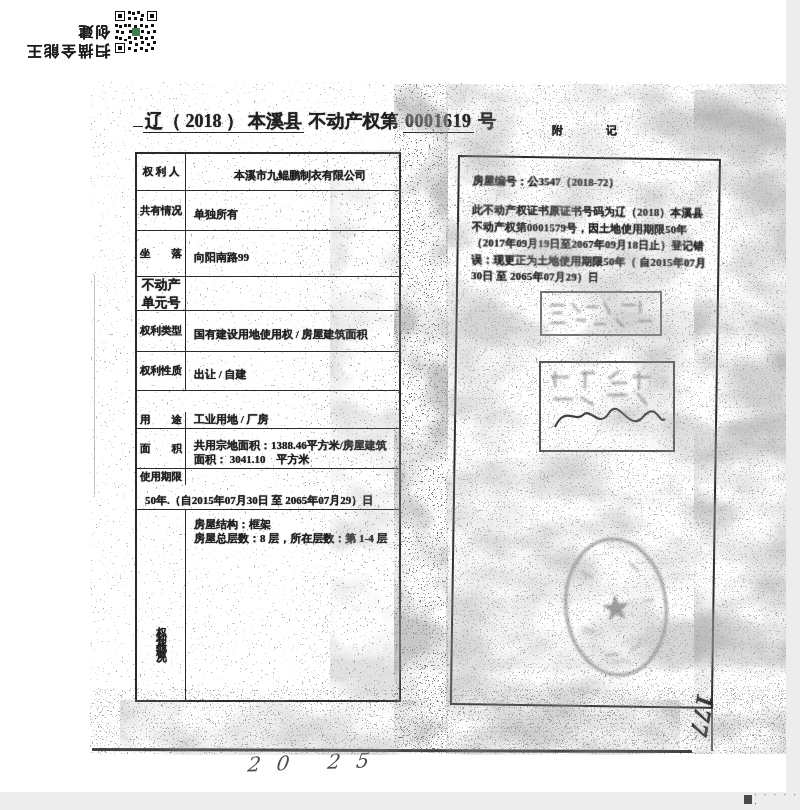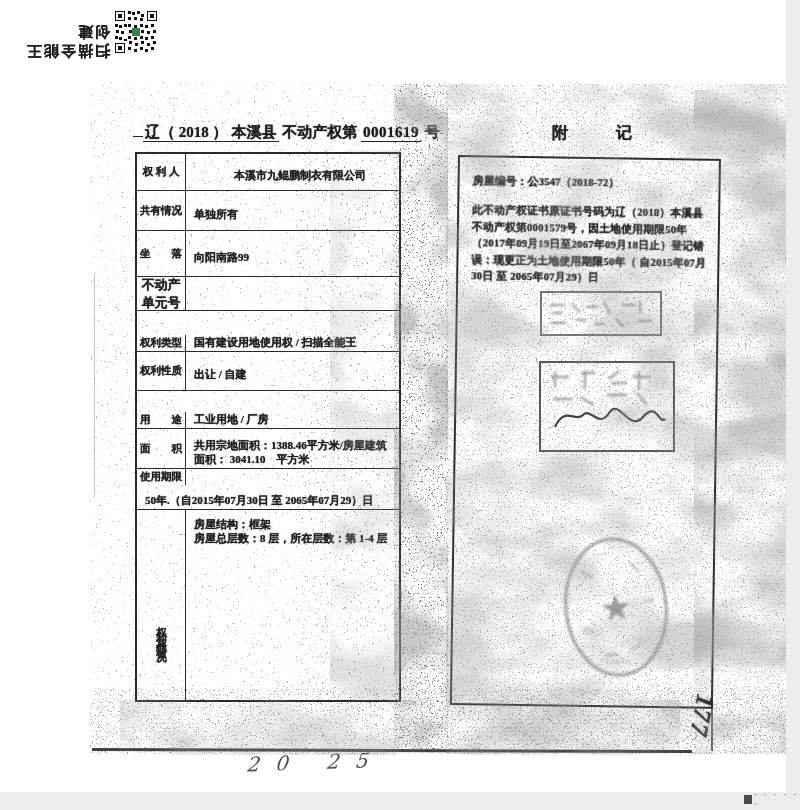--- a/index.html
+++ b/index.html
@@ -13,42 +13,42 @@
   .dots-widget .sq{width:9px;height:9px;background:#4a4a4a;display:inline-block;}
   .dots-widget .dots{font-size:10px;color:#666;letter-spacing:2px;line-height:9px;}
   
   .wm-text{left:10px;top:22px;width:100px;font-size:15px;font-weight:bold;color:#1c1c1c;
            letter-spacing:2px;transform:rotate(180deg);z-index:5;
            font-family:"Liberation Sans","DejaVu Sans",sans-serif;text-shadow:0 0 .6px #222;}
   .qr{left:115px;top:11px;z-index:5;}
   
   .ink{color:#1f1f1f;text-shadow:0 0 .7px rgba(25,25,25,.85),0 0 1.6px rgba(50,50,50,.3);}
   
-  .cert-header{left:133px;top:123px;width:300px;font-size:15px;font-weight:bold;z-index:10;white-space:nowrap;}
+  .cert-header{left:133px;top:109px;width:300px;font-size:18px;font-weight:bold;z-index:10;white-space:nowrap;}
   .cert-header .u{border-bottom:1.5px solid #222;padding:0 2px 1px 2px;}
   .cert-header .lead{display:inline-block;width:10px;border-bottom:1.5px solid #222;height:12px;}
   .cert-header .num{font-weight:bold;letter-spacing:.5px;}
   
   .cert-table{left:135px;top:152px;width:262px;height:546px;border:2px solid #2a2a2a;z-index:10;
               display:flex;flex-direction:column;filter:blur(.2px);}
   .t-row{display:flex;border-bottom:1.2px solid #2a2a2a;}
   .t-row:last-child{border-bottom:none;}
   .t-label{width:46px;min-width:46px;border-right:1.2px solid #2a2a2a;display:flex;
            align-items:center;justify-content:center;text-align:center;
            font-size:10.5px;font-weight:bold;padding:1px;position:relative;}
   .t-label.small{font-size:13px;letter-spacing:-.2px;}
   .t-value{flex:1;display:flex;flex-direction:column;justify-content:center;
            padding:8px 4px 2px 8px;font-size:11px;font-weight:bold;line-height:14px;}
-  .r1{height:36px;gap:40px;} .r2{height:39px;} .r3{height:45px;} .r4{height:33px;} .r5{height:40px;align-items:flex-end;}
+  .r1{height:36px;gap:40px;} .r2{height:39px;} .r3{height:45px;} .r4{height:33px;} .r5{height:40px;}
   .r6{height:38px;} .r7{height:37px;align-items:flex-end;} .r8{height:39px;} .r9{height:40px;flex-direction:column;} .r10{flex:1;}
   .r10 .t-value{justify-content:flex-start;padding-top:7px;}
   .vlabel{writing-mode:vertical-rl;text-orientation:upright;letter-spacing:5px;
           font-size:10.5px;font-weight:bold;margin-top:58px;}
   
-  .annex-title{left:552px;top:123px;font-size:16px;font-weight:bold;letter-spacing:16px;z-index:10;}
+  .annex-title{left:552px;top:123px;font-size:11px;font-weight:bold;letter-spacing:16px;z-index:10;}
   .annex-box{left:458px;top:155px;width:259px;height:546px;border:2px solid #2a2a2a;z-index:10;
              transform:rotate(.85deg);transform-origin:top left;filter:blur(.2px);}
   .annex-houseno{margin:16px 8px 0 13px;font-size:11px;font-weight:bold;}
   .annex-note{margin:13px 8px 0 13px;width:236px;font-size:10.8px;font-weight:bold;
               line-height:16.5px;letter-spacing:.2px;}
   
   .stamp1{left:540px;top:291px;width:118px;height:41px;border:2.5px solid rgba(35,35,35,.62);
           z-index:12;filter:blur(.7px);}
   .stamp2{left:539px;top:361px;width:132px;height:87px;border:2.5px solid rgba(25,25,25,.72);
           z-index:12;}
@@ -163,21 +163,21 @@
   </div>
   <div class="t-row r4">
     <div class="t-label small">不动产单元号</div>
     <div class="t-value">
         <span></span>
       </div>
   </div>
   <div class="t-row r5">
     <div class="t-label">权利类型</div>
     <div class="t-value">
-        <span>国有建设用地使用权 / 扫描全能王</span>
+        <span>国有建设用地使用权 / 房屋建筑面积</span>
       </div>
   </div>
   <div class="t-row r6">
     <div class="t-label">权利性质</div>
     <div class="t-value">
         <span>出让 / 自建</span>
       </div>
   </div>
   <div class="t-row r7">
     <div class="t-label">用　　途</div>

